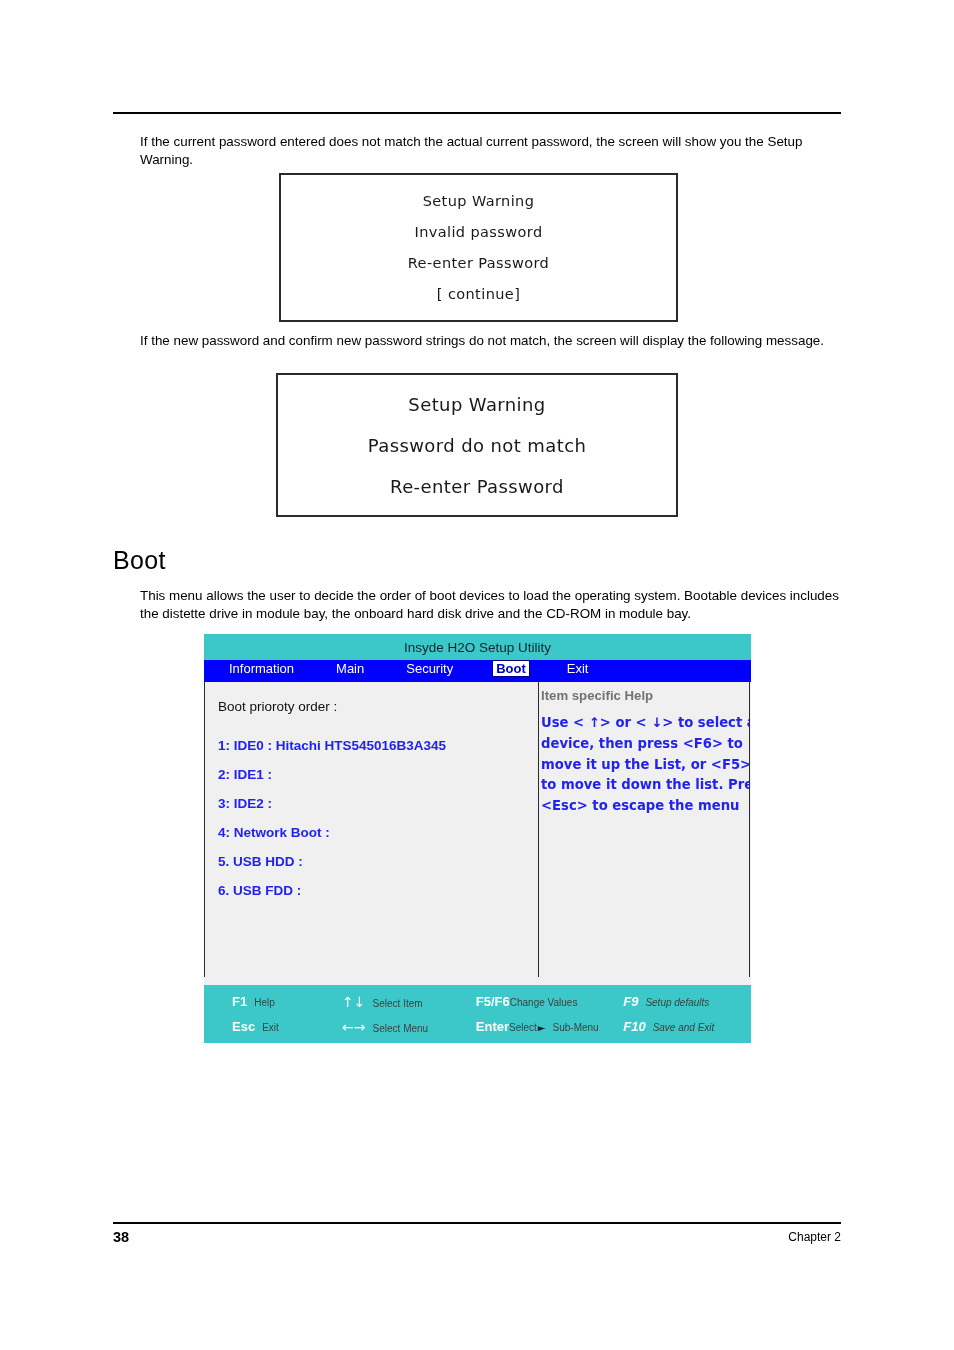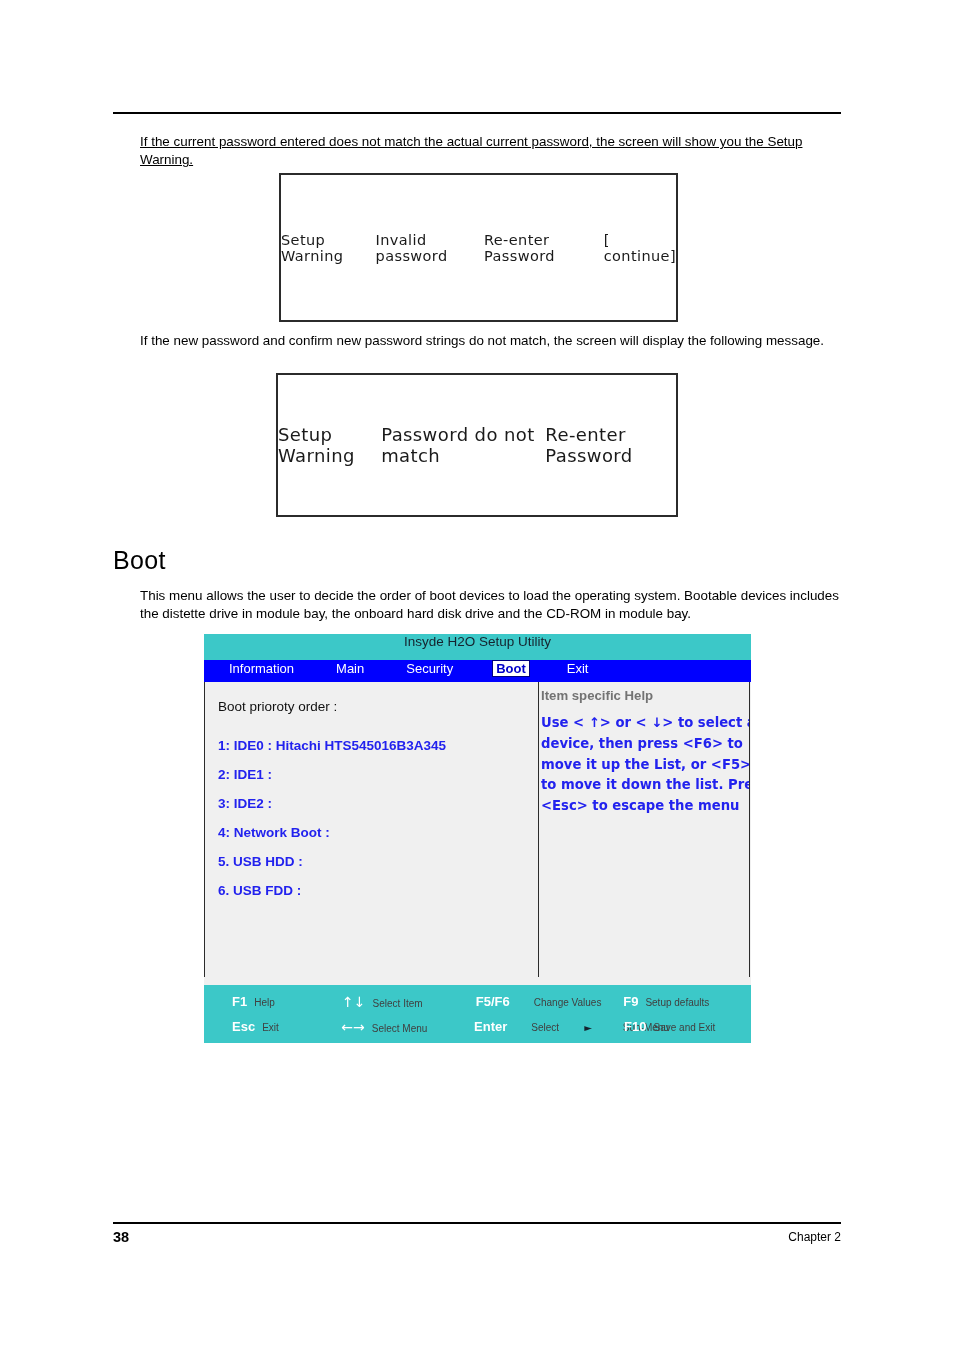--- a/index.html
+++ b/index.html
@@ -55,21 +55,21 @@
 
   
   .para {
     position: absolute;
     left: 140px;
     width: 700px;
     font-size: 13.4px;
     line-height: 18px;
     color: #000000;
   }
-  .para-1 { top: 133px; text-decoration: underline; }
+  .para-1 { top: 133px; }
   .para-2 { top: 332px; }
   .para-3 { top: 587px; width: 700px; }
 
   
   .section-heading {
     position: absolute;
     left: 113px;
     top: 546px;
     font-size: 25px;
     font-weight: normal;
@@ -77,20 +77,21 @@
     color: #000000;
   }
 
   
   .dialog {
     position: absolute;
     border: 2px solid #2b2b2b;
     background: #ffffff;
     box-sizing: border-box;
     display: flex;
+    flex-direction: column;
     align-items: center;
     justify-content: center;
   }
   .dialog-1 {
     left: 279px;
     top: 173px;
     width: 399px;
     height: 149px;
   }
   .dialog-2 {
@@ -125,20 +126,21 @@
     box-sizing: border-box;
     overflow: hidden;
     font-family: "Liberation Sans", sans-serif;
   }
   .bios-titlebar {
     height: 26px;
     background: #3cc8c8;
     color: #15232e;
     font-size: 13.5px;
     display: flex;
+    align-items: center;
     justify-content: center;
   }
   .bios-menubar {
     height: 22px;
     background: #0000ff;
     display: flex;
     align-items: flex-start;
     padding-left: 22px;
     box-sizing: border-box;
   }
@@ -267,22 +269,22 @@
     font-size: 14px;
   }
   .fk-desc {
     color: #404040;
     font-size: 10px;
     margin-left: 7px;
   }
   .fk-desc.tight { margin-left: 0px; }
   .c1 { width: 112px; }
   .c2 { width: 136px; }
-  .c3 { width: 150px; gap: 24px; }
-  .c4 { width: 130px; }
+  .c3 { width: 150px; }
+  .c4 { width: 130px; font-style: italic; }
   .tri {
     font-family: "DejaVu Sans", sans-serif;
     font-size: 10px;
     color: #15232e;
     margin-left: 1px;
   }
 </style>
 </head>
 <body>
 

